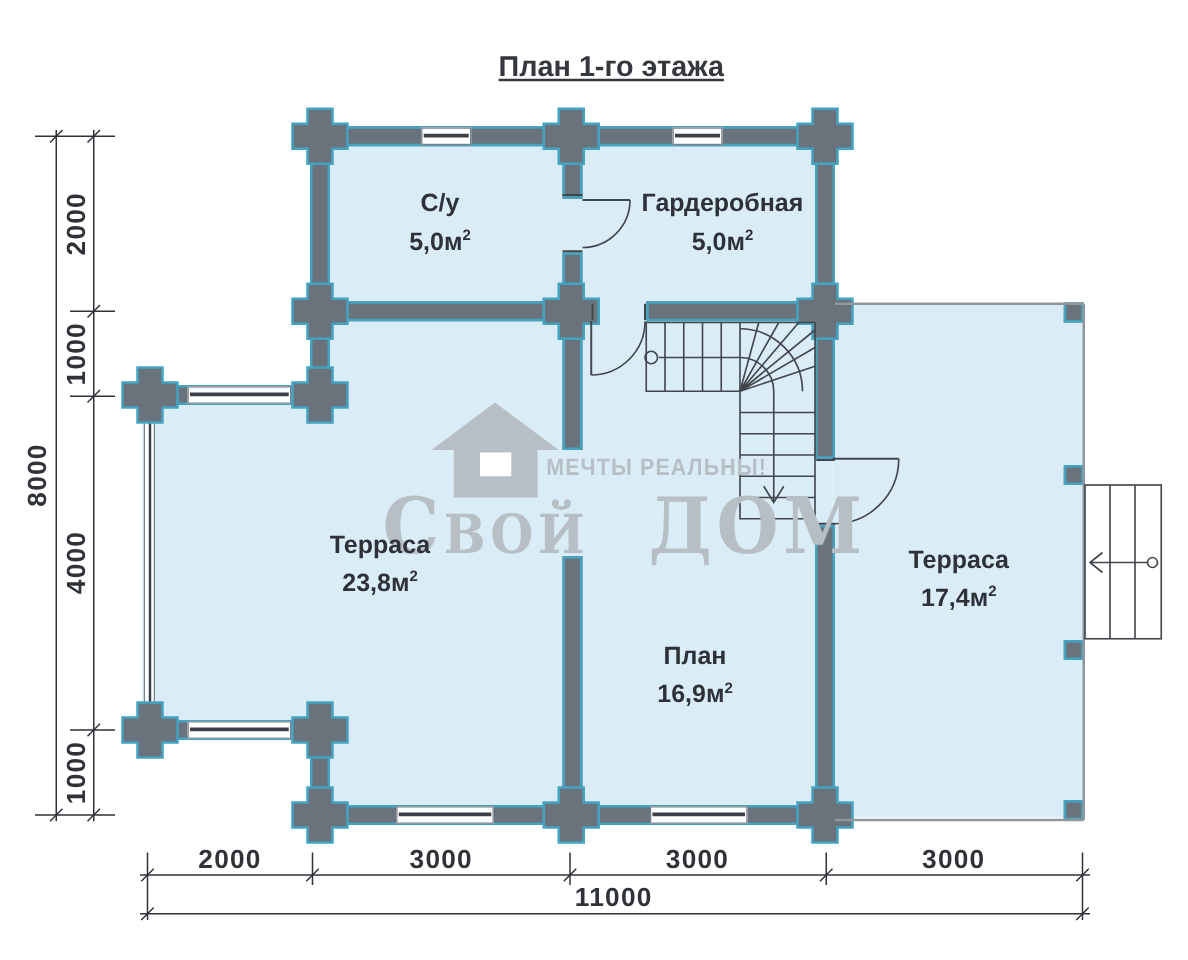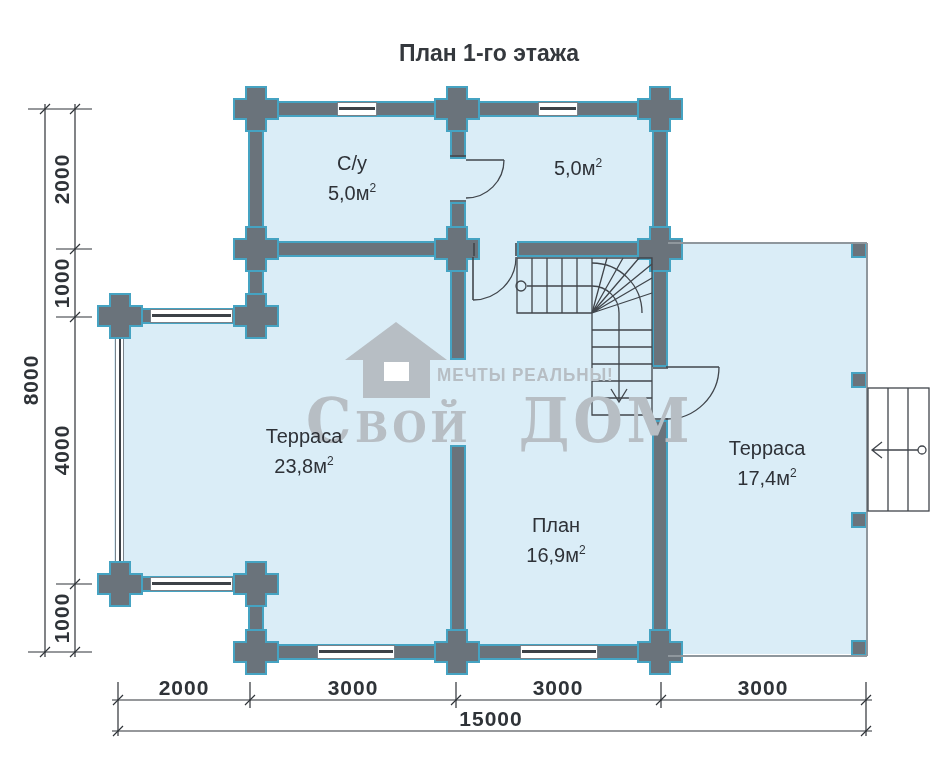--- a/index.html
+++ b/index.html
@@ -18,21 +18,21 @@
   svg.overlay{position:absolute;left:0;top:0;z-index:5;}
   .cross-p{fill:var(--wall);stroke:var(--outline);stroke-width:2;}
   .thin{stroke:var(--line);stroke-width:1.3;fill:none;}
   .thin2{stroke:var(--line);stroke-width:1.6;fill:none;}
   .tline{stroke:var(--terrace_line);stroke-width:2;fill:none;}
   .diml{stroke:var(--dim);stroke-width:1.2;fill:none;}
   .wm-fill{fill:var(--watermark);}
   
   .title{position:absolute;transform:translateX(-50%);font-size:23px;font-weight:bold;color:#34383d;z-index:8;white-space:nowrap;}
   .room-label{position:absolute;transform:translateX(-50%);text-align:center;z-index:8;
-              font-weight:normal;color:var(--text);font-size:20px;line-height:25px;white-space:nowrap;}
+              font-weight:bold;color:var(--text);font-size:20px;line-height:25px;white-space:nowrap;}
   .room-label sup{font-size:12px;}
   .dim-label{position:absolute;transform:translate(-50%,-50%);font-size:21px;font-weight:bold;
              color:var(--dim);z-index:8;letter-spacing:1px;white-space:nowrap;}
   .dim-label.rot{transform:translate(-50%,-50%) rotate(-90deg);}
   .wm-slogan{position:absolute;z-index:7;font-weight:bold;font-size:19px;letter-spacing:1px;
              color:var(--watermark);transform:scaleX(.9);transform-origin:left top;white-space:nowrap;}
   .wm-brand{position:absolute;z-index:7;font-family:"DejaVu Serif",serif;font-weight:bold;
             font-size:62px;line-height:62px;font-variant-caps:small-caps;letter-spacing:4px;
             word-spacing:26px;color:var(--watermark);transform:scaleX(.92);transform-origin:left top;white-space:nowrap;}
   .wm-house{position:absolute;z-index:7;}
@@ -145,27 +145,28 @@
   </svg>
 
   <svg class="wm-house" style="left:340px;top:318px;" width="115" height="85" viewBox="0 0 115 85">
     <polygon class="wm-fill" points="56,4 5,42 107,42"></polygon>
     <rect class="wm-fill" x="23" y="42" width="67" height="38"></rect>
     <rect x="44" y="44" width="25" height="19" fill="#ffffff"></rect>
   </svg>
   <div class="wm-slogan" style="left:437px;top:364px;">МЕЧТЫ РЕАЛЬНЫ!</div>
   <div class="wm-brand" style="left:306px;top:390px;">Свой ДОМ</div>
 
-  <div class="title" style="left:489px;top:40px;">План 1-го этажа</div>
+  <div class="title" style="left:489px;top:40px;text-decoration:underline;">План 1-го этажа</div>
 
   <div class="room-label" style="left:352px;top:151px;">
     <div>С/у</div>
     <div><span>5,0м</span><sup>2</sup></div>
   </div>
   <div class="room-label" style="left:578px;top:151px;">
+    <div>Гардеробная</div>
     <div><span>5,0м</span><sup>2</sup></div>
   </div>
   <div class="room-label" style="left:304px;top:424px;">
     <div>Терраса</div>
     <div><span>23,8м</span><sup>2</sup></div>
   </div>
   <div class="room-label" style="left:556px;top:513px;">
     <div>План</div>
     <div><span>16,9м</span><sup>2</sup></div>
   </div>
@@ -177,15 +178,15 @@
   <div class="dim-label rot" style="left:62px;top:179px;">2000</div>
   <div class="dim-label rot" style="left:62px;top:283px;">1000</div>
   <div class="dim-label rot" style="left:62px;top:450px;">4000</div>
   <div class="dim-label rot" style="left:62px;top:618px;">1000</div>
   <div class="dim-label rot" style="left:31px;top:380px;">8000</div>
 
   <div class="dim-label" style="left:184px;top:688px;">2000</div>
   <div class="dim-label" style="left:353px;top:688px;">3000</div>
   <div class="dim-label" style="left:558px;top:688px;">3000</div>
   <div class="dim-label" style="left:763px;top:688px;">3000</div>
-  <div class="dim-label" style="left:491px;top:719px;">15000</div>
+  <div class="dim-label" style="left:491px;top:719px;">11000</div>
 
 </div>
 
 </body></html>

